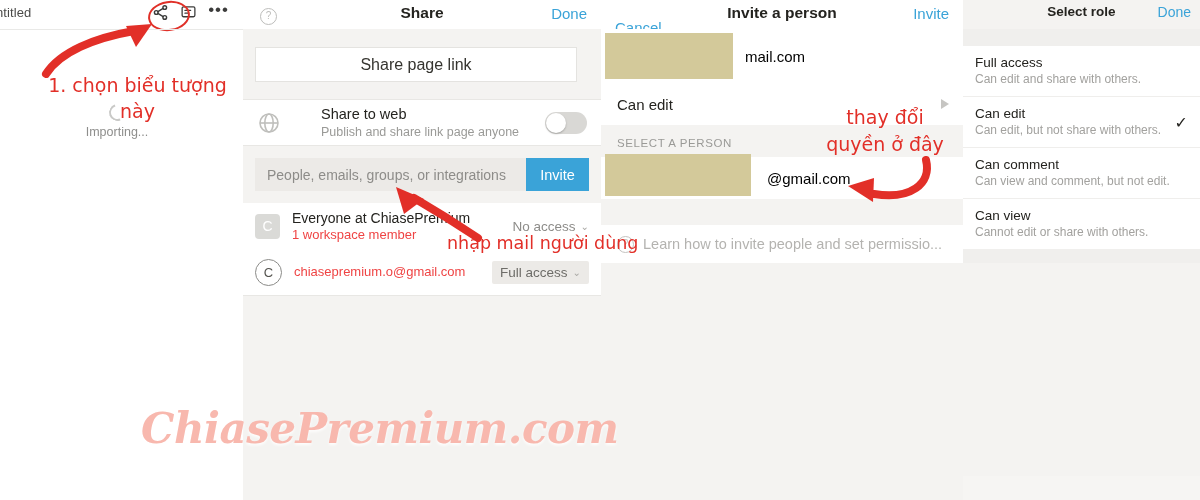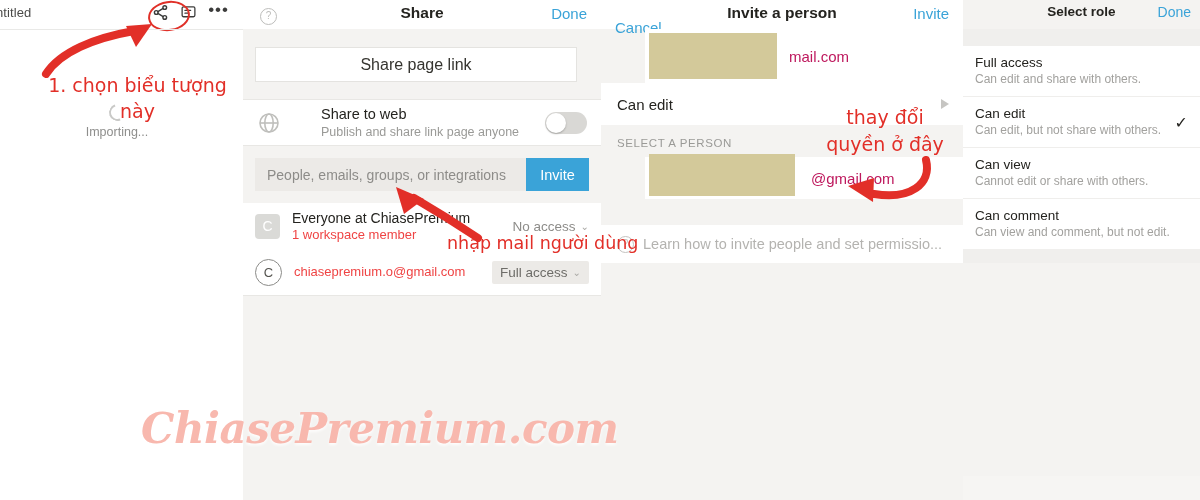--- a/index.html
+++ b/index.html
@@ -82,21 +82,21 @@
   .p-texts{flex:1 1 auto;margin-left:12px;}
   .p-name{font-size:14px;color:#24231f;line-height:17px;}
   .p-sub{font-size:13px;color:#ef4444;line-height:16px;}
   .p-role{font-size:13.5px;color:#8d8c89;display:flex;align-items:center;gap:5px;flex:0 0 auto;}
   .p-role.boxed{background:#eceae7;padding:4px 8px;border-radius:2px;color:#6d6c68;}
   .caret{font-size:10px;color:#a9a8a5;}
 
   
   .invite-panel{position:absolute;left:601px;top:0;width:362px;height:500px;background:#f4f3f1;}
   .ip-row{background:#fff;display:flex;align-items:center;padding:0 16px;box-sizing:border-box;position:relative;}
-  .email-row{height:54px;font-size:15px;color:#be185d;margin-left:44px;}
+  .email-row{height:54px;font-size:15px;color:#000000;}
   .sec-label{font-size:11.5px;letter-spacing:.6px;color:#9a9a97;padding:12px 16px 8px 16px;background:#f4f3f1;}
   .can-edit-row{height:42px;font-size:15px;color:#24231f;}
   .tri{position:absolute;right:14px;top:50%;margin-top:-5px;width:0;height:0;
       border-left:8px solid #c6c5c2;border-top:5px solid transparent;border-bottom:5px solid transparent;}
   .gap-band{height:26px;background:#f4f3f1;}
   .learn-row{height:38px;background:#fff;display:flex;align-items:center;padding:0 16px;
       font-size:14.5px;color:#b4b3b0;gap:9px;}
   .learn-q{width:15px;height:15px;border-radius:50%;border:1.2px solid #c3c2bf;color:#c3c2bf;
       font-size:10px;line-height:13px;text-align:center;flex:0 0 auto;}
 
@@ -273,26 +273,26 @@
       <div class="role-item">
         <div class="role-name">Full access</div>
         <div class="role-desc">Can edit and share with others.</div>
       </div>
       <div class="role-item">
         <div class="role-name">Can edit</div>
         <div class="role-desc">Can edit, but not share with others.</div>
         <div class="check">✓</div>
       </div>
       <div class="role-item">
+        <div class="role-name">Can comment</div>
+        <div class="role-desc">Can view and comment, but not edit.</div>
+      </div>
+      <div class="role-item">
         <div class="role-name">Can view</div>
         <div class="role-desc">Cannot edit or share with others.</div>
-      </div>
-      <div class="role-item">
-        <div class="role-name">Can comment</div>
-        <div class="role-desc">Can view and comment, but not edit.</div>
       </div>
     </div>
     <div class="role-foot"></div>
   </div>
 
   <svg class="arrow" style="left:30px;top:18px;" width="160" height="60" viewBox="0 0 160 60">
     <path d="M16 56 C 30 34, 64 20, 104 13" stroke="#e22f28" stroke-width="8" fill="none" stroke-linecap="round"></path>
     <path d="M122 6 L 96 8 L 106 29 Z" fill="#e22f28"></path>
   </svg>
   <div class="anno anno1">1. chọn biểu tượng này</div>

